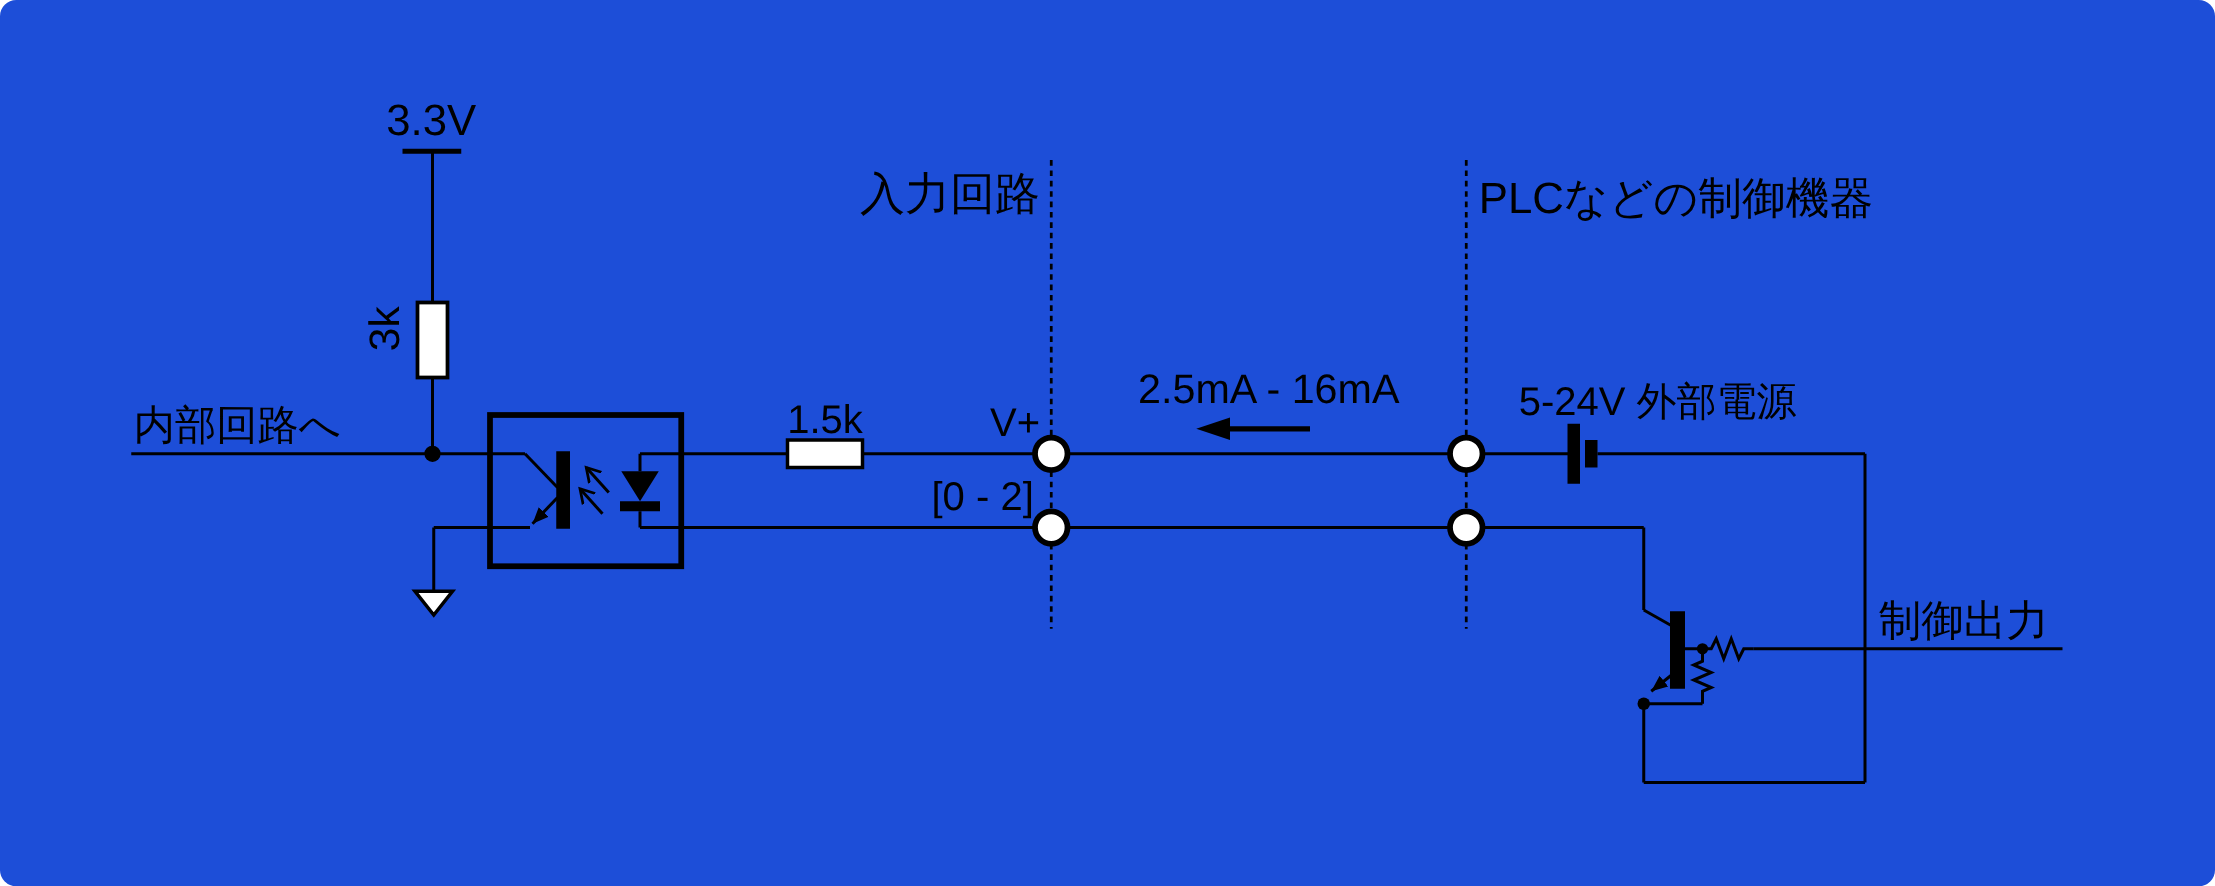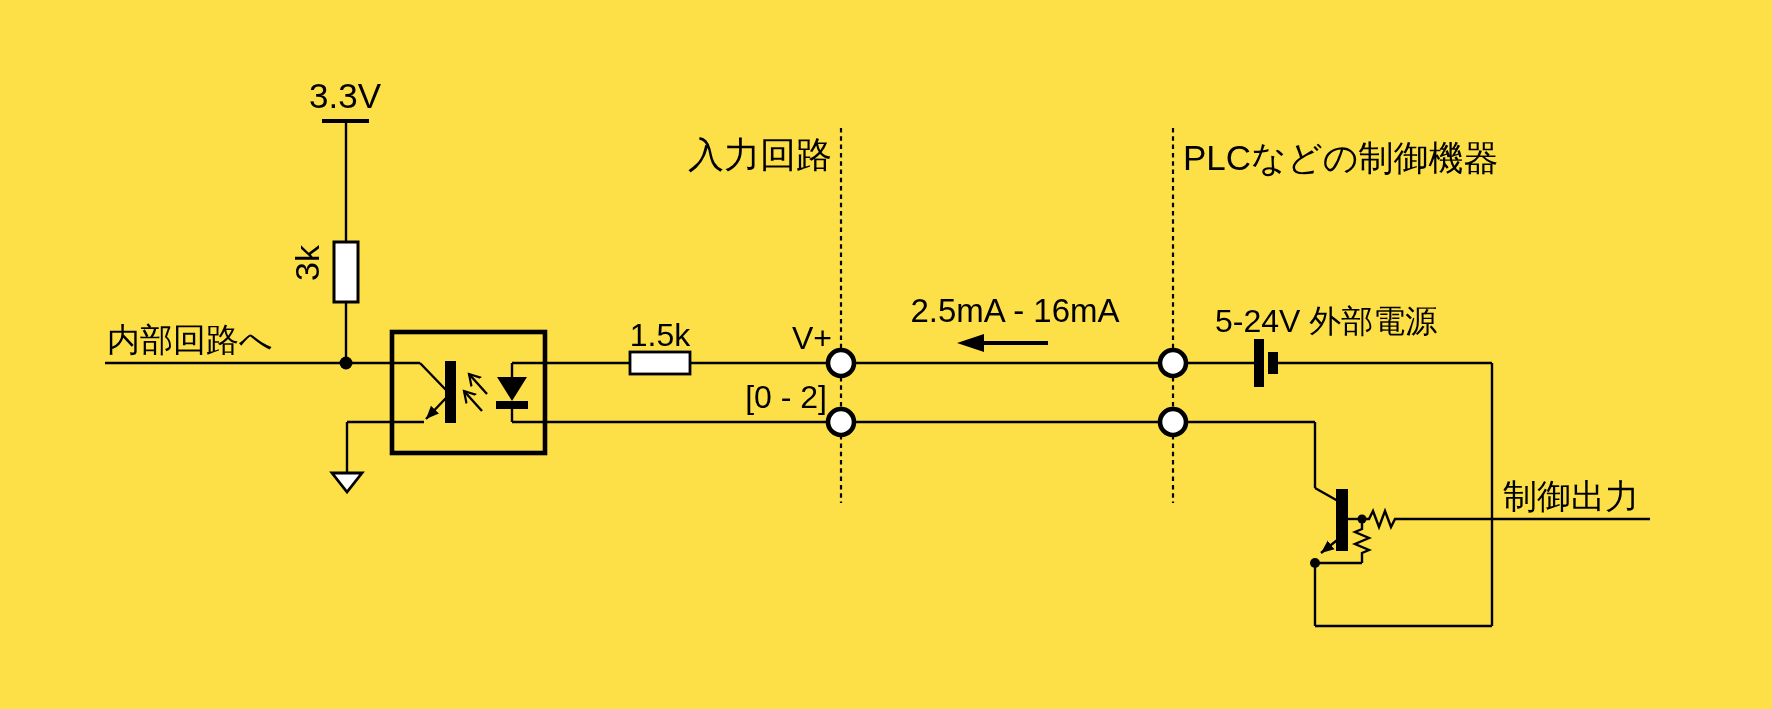--- a/index.html
+++ b/index.html
@@ -1,22 +1,23 @@
 <!DOCTYPE html>
 <html><head>
 <meta charset="utf-8">
 <style>
   html, body { margin: 0; padding: 0; background: #ffffff; }
   .canvas {
     position: relative;
     width: 1772px;
     height: 709px;
-    background: #fde047;
+    background: #1d4ed8;
     font-family: "Liberation Sans", "DejaVu Sans", sans-serif;
     overflow: hidden;
+    border-radius: 13px;
   }
   svg { display: block; }
   svg text {
     fill: #000000;
     font-family: "Liberation Sans", "DejaVu Sans", sans-serif;
   }
   .wire   { stroke: #000; stroke-width: 2.4; fill: none; }
   .thick  { stroke: #000; stroke-width: 4.6; fill: none; }
   .dashed { stroke: #000; stroke-width: 2.2; fill: none; stroke-dasharray: 4.5 3.8; }
   .term   { stroke: #000; stroke-width: 4.6; fill: #fff; }

